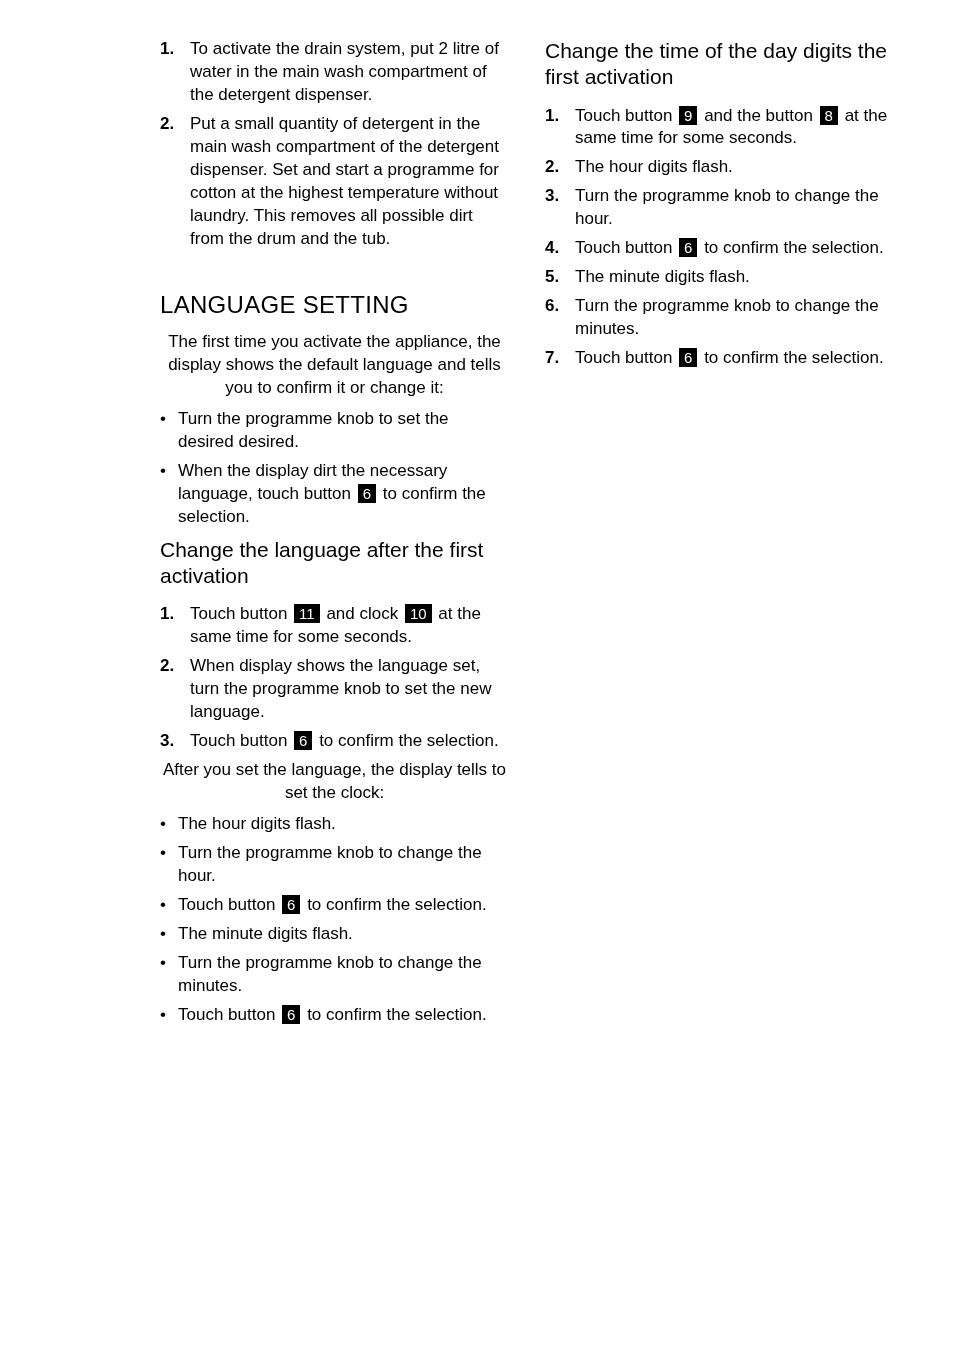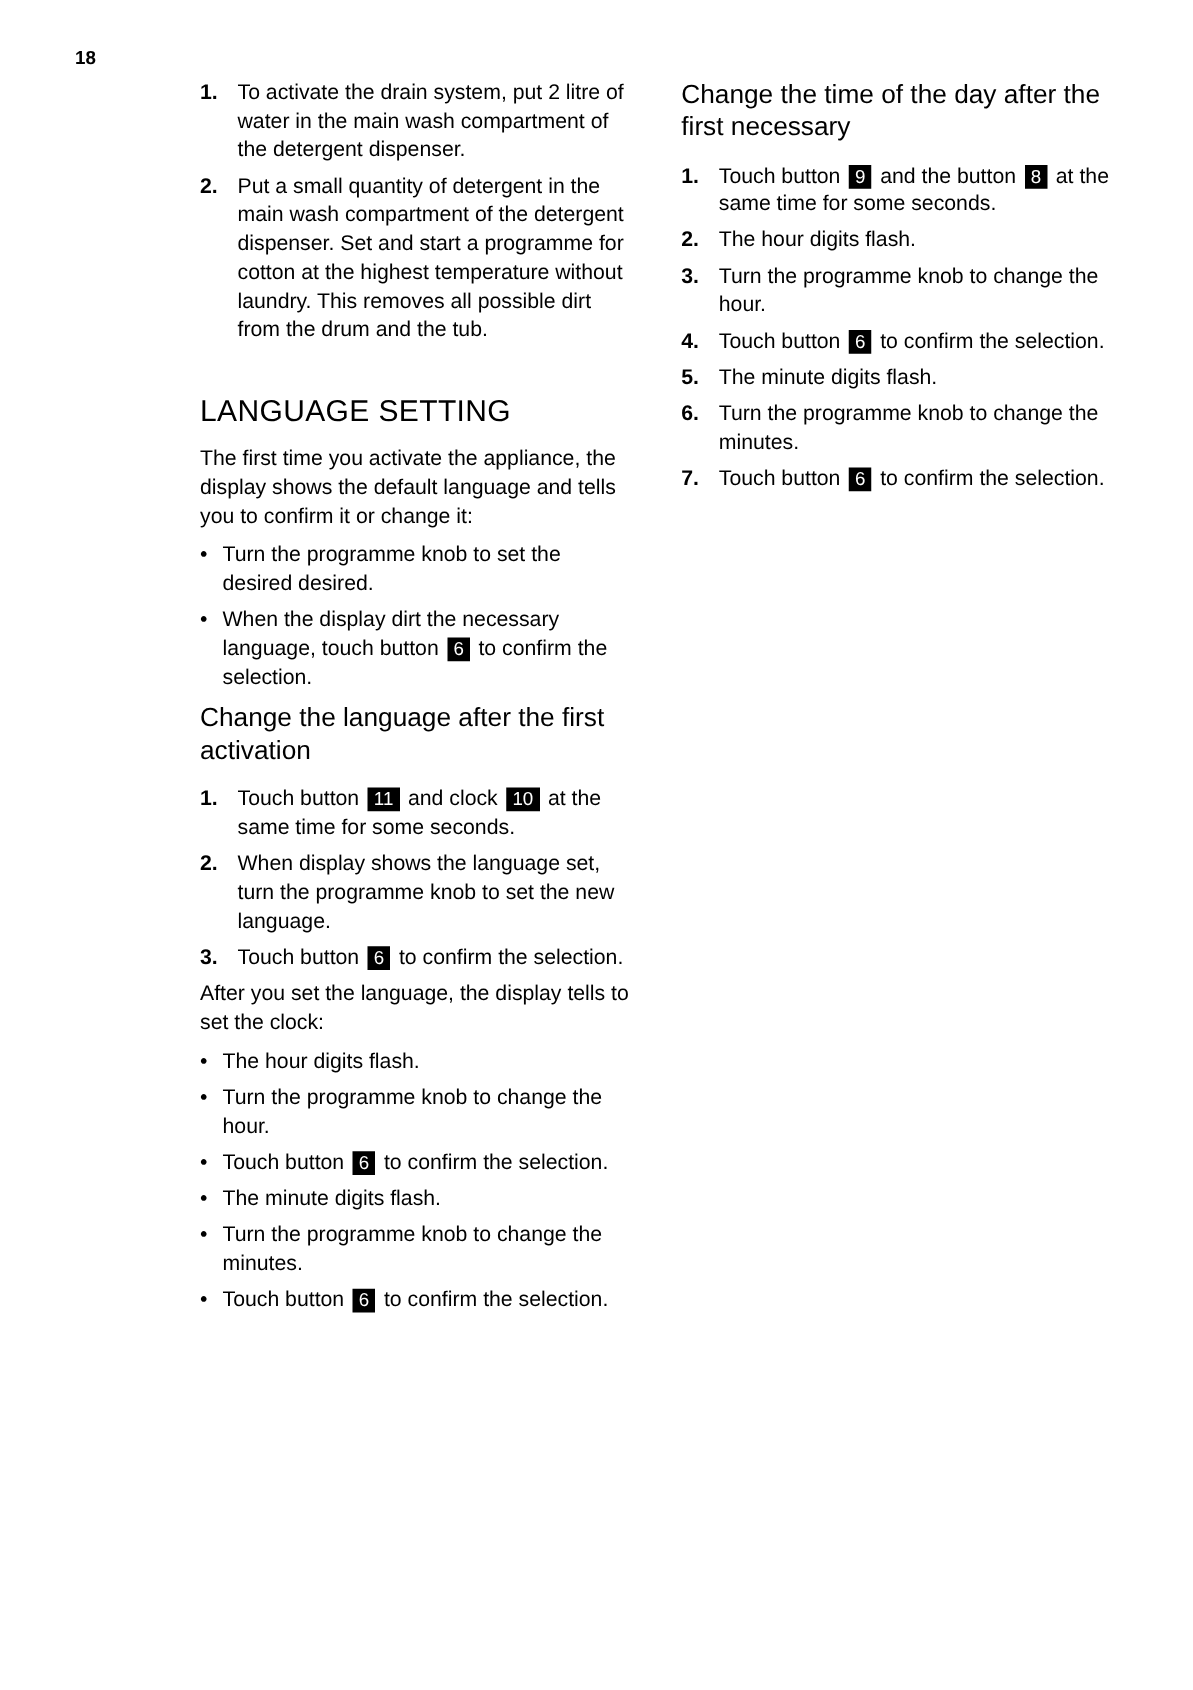--- a/index.html
+++ b/index.html
@@ -41,20 +41,21 @@
       font-size: 21px;
       font-weight: 400;
       margin-top: 8px;
       margin-bottom: 14px;
       line-height: 1.25;
     }
     .para {
       font-size: 17px;
       line-height: 1.35;
       margin-bottom: 8px;
+      text-align: center;
     }
     ol.numbered {
       list-style: none;
       padding: 0;
       margin: 0 0 6px 0;
     }
     ol.numbered > li {
       display: flex;
       font-size: 17px;
       line-height: 1.35;
@@ -96,21 +97,20 @@
       margin: 0 2px;
       min-width: 16px;
       text-align: center;
       vertical-align: baseline;
     }
   </style>
 </head>
 <body>
 
 <div class="page">
-  <div class="page-number">18</div>
 
   <div class="columns">
 
     <div class="col">
 
       <ol class="numbered">
         <li>
           <span class="num">1.</span>
           <span class="txt">To activate the drain system, put 2 litre of water in the main wash compartment of the detergent dispenser.</span>
         </li>
@@ -184,21 +184,21 @@
           <span class="txt">
             <span>Touch button </span><span class="btn-ref">6</span><span> to confirm the selection.</span>
           </span>
         </li>
       </ul>
 
     </div>
 
     <div class="col">
 
-      <h3 class="sub-title" style="margin-top:0;">Change the time of the day after the first necessary</h3>
+      <h3 class="sub-title" style="margin-top:0;">Change the time of the day digits the first activation</h3>
       <ol class="numbered">
         <li>
           <span class="num">1.</span>
           <span class="txt">
             <span>Touch button </span><span class="btn-ref">9</span><span> and the button </span><span class="btn-ref">8</span><span> at the same time for some seconds.</span>
           </span>
         </li>
         <li>
           <span class="num">2.</span>
           <span class="txt">The hour digits flash.</span>

